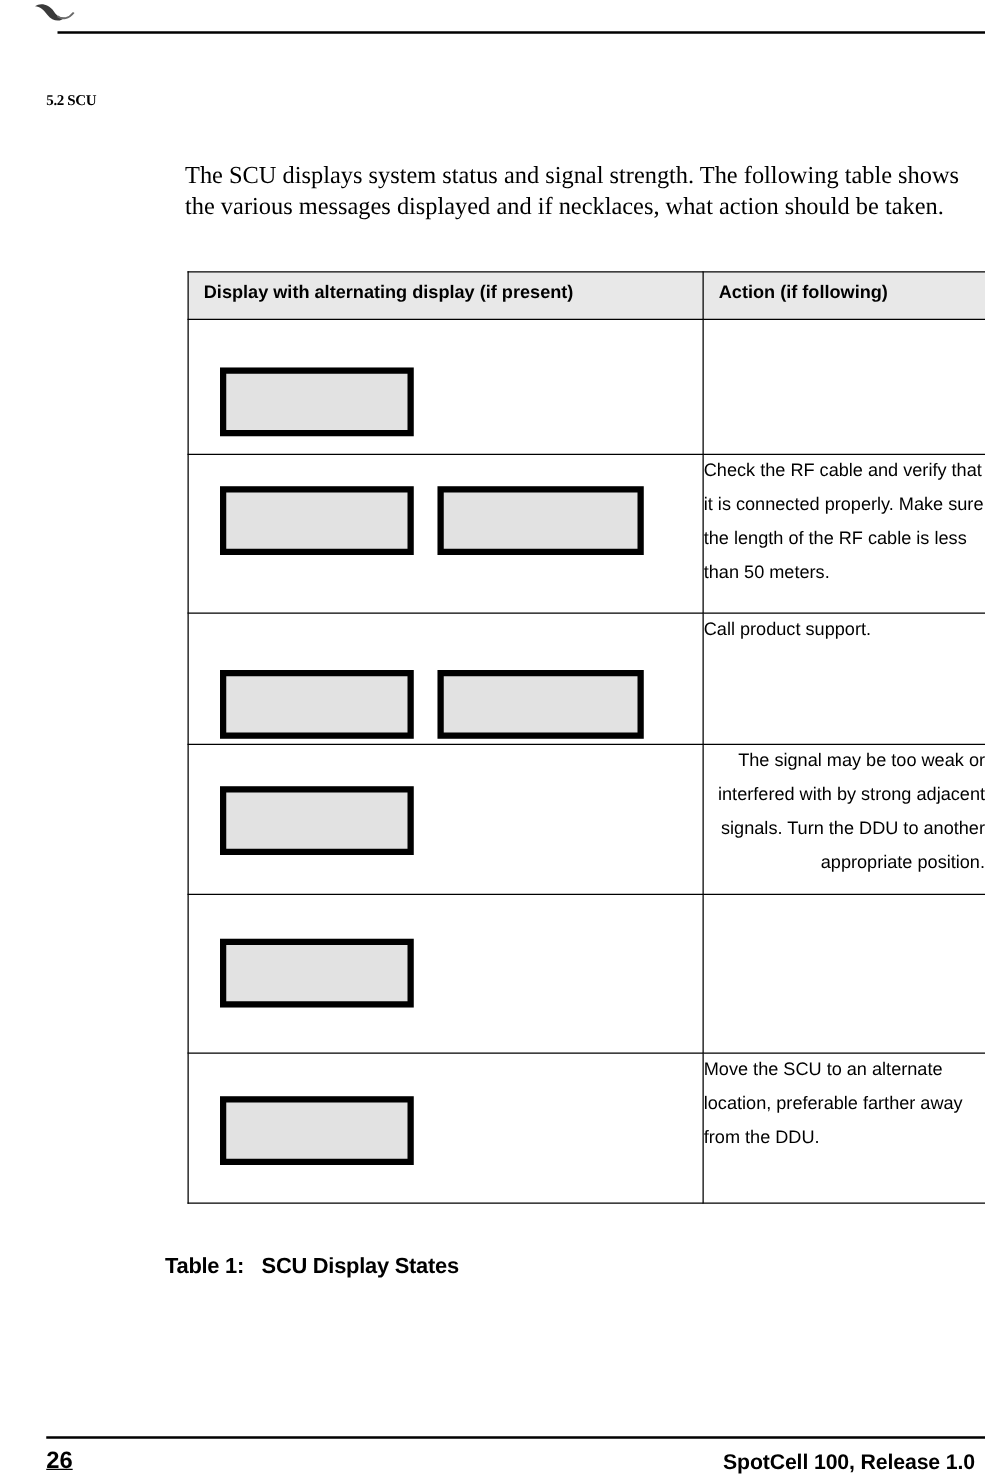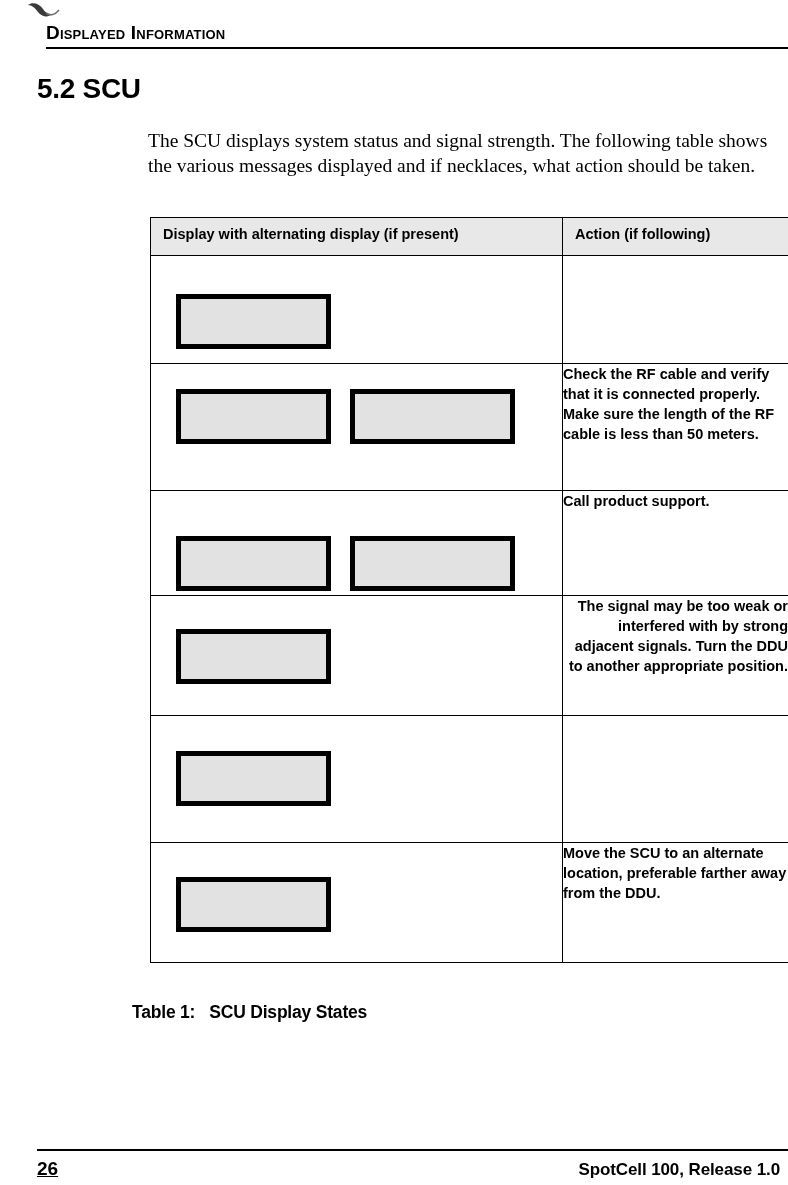--- a/index.html
+++ b/index.html
@@ -46,23 +46,23 @@
     margin-top: 3px;
     border-top: 2.4px solid #000;
     width: 742px;
   }
 
   
   .section-heading {
     position: absolute;
     left: 37px;
     top: 73px;
-    font-family: Liberation Sans, sans-serif;
-    font-weight: bold;
-    font-size: 28px;
+    font-family: Liberation Serif, serif;
+    font-weight: bold;
+    font-size: 12px;
     letter-spacing: -0.3px;
   }
 
   
   .intro-para {
     position: absolute;
     left: 148px;
     top: 108px;
     width: 642px;
     font-family: "Liberation Serif", serif;
@@ -103,23 +103,22 @@
     position: relative;
   }
   .lcd-row {
     display: flex;
     align-items: flex-start;
     padding: 0;
   }
   .action-cell {
     font-family: "Liberation Sans", sans-serif;
     font-size: 14.5px;
-    line-height: 20px;
+    line-height: 27px;
     padding: 9px 10px 8px 12px;
-    font-weight: bold;
   }
 
   
   .lcd {
     border: 5px solid #000;
     background: #e2e2e2;
     width: 140px;
     height: 44px;
     box-sizing: content-box;
     font-family: "Liberation Sans", sans-serif;
@@ -198,21 +197,20 @@
 <body>
 
 <div class="logo-mark">
   <svg width="38" height="22" viewBox="0 0 38 22">
     <path d="M2 3 C6 0, 13 1, 17 7 C19 10, 22 13, 26 12 C22 16, 16 15, 12 10 C9 6, 6 3, 2 3 Z" fill="#3a3a3a"></path>
     <path d="M20 11 C24 14, 29 13, 33 8" stroke="#6a6a6a" stroke-width="1.6" fill="none"></path>
   </svg>
 </div>
 
 <div class="running-head">
-  <div class="running-head-text">Displayed Information</div>
   <div class="head-rule"></div>
 </div>
 
 <div class="section-heading">5.2 SCU</div>
 
 <p class="intro-para">The SCU displays system status and signal strength. The following table shows the various messages displayed and if necklaces, what action should be taken.</p>
 
 <table class="state-table">
   <colgroup>
     <col class="col-display">

